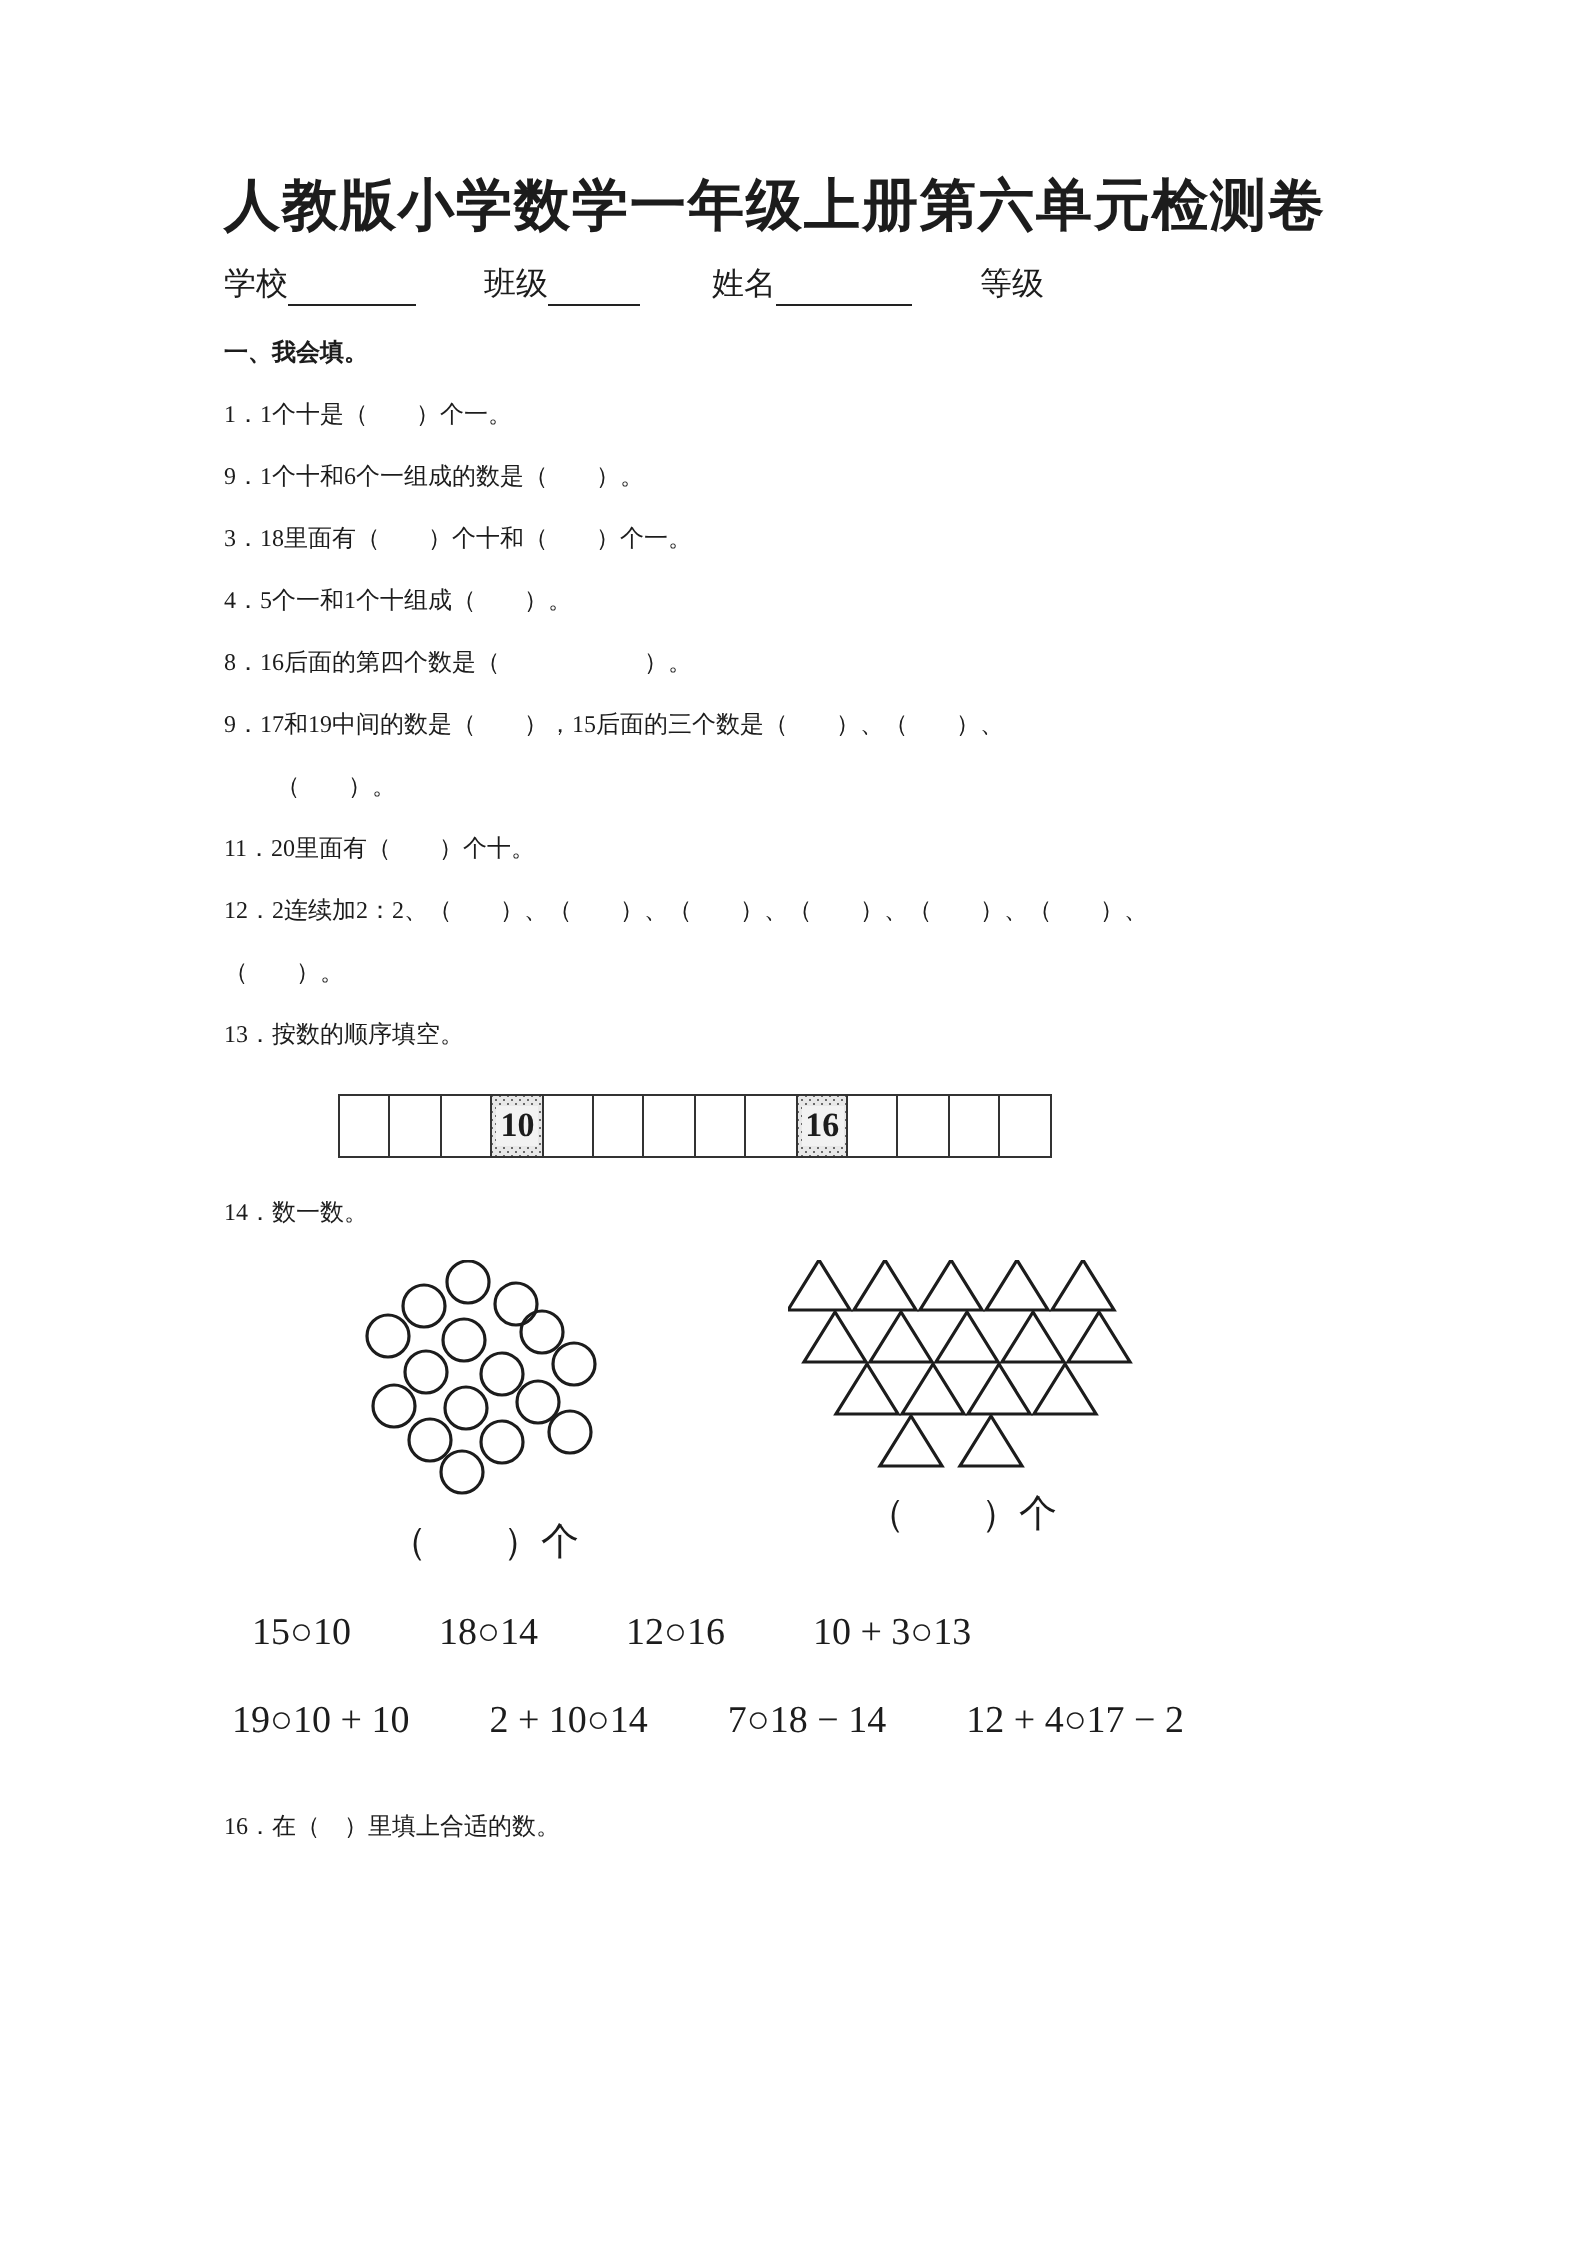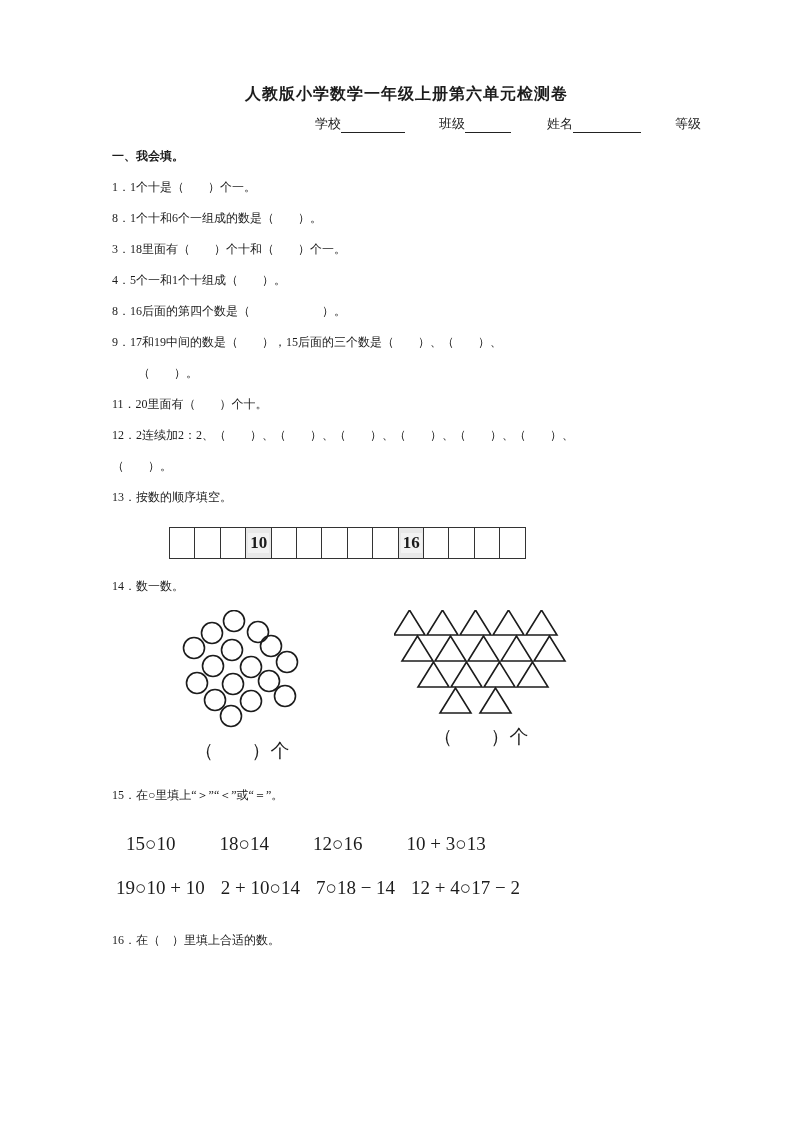--- a/index.html
+++ b/index.html
@@ -11,30 +11,29 @@
     background: #ffffff;
     color: #1c1c1c;
     font-family: "Liberation Serif", "DejaVu Serif", serif;
     box-sizing: border-box;
     padding: 84px 92px 20px 112px;
     overflow: hidden;
   }
   .title {
     font-family: "Liberation Sans", "DejaVu Sans", sans-serif;
     font-weight: 700;
-    font-size: 16px;
-    text-align: center;
+    font-size: 28px;
     margin: 0 0 10px 0;
     letter-spacing: 1px;
   }
   .info-line {
     display: flex;
-    justify-content: flex-end;
+    justify-content: flex-start;
     align-items: flex-end;
-    font-size: 13px;
+    font-size: 16px;
     margin-bottom: 8px;
     white-space: nowrap;
   }
   .blank {
     display: inline-block;
     border-bottom: 1.6px solid #222;
     height: 1em;
     vertical-align: baseline;
   }
   .blank.w-school { width: 64px; margin-right: 34px; }
@@ -90,21 +89,21 @@
   .figure svg { display: block; }
   .figure-caption { font-size: 19px; margin-top: 10px; }
   
   .expr-row {
     display: flex;
     font-size: 19px;
     margin-top: 22px;
     white-space: nowrap;
   }
   .expr-row.r1 { margin-left: 14px; gap: 44px; }
-  .expr-row.r2 { margin-left: 4px;  gap: 16px; }
+  .expr-row.r2 { margin-left: 4px;  gap: 40px; }
   .q15-prompt { margin-top: 16px; }
   .q16-prompt { margin-top: 26px; }
   .q14-prompt { margin-top: 12px; }
 </style>
 </head>
 <body>
 
 <div class="page">
 
   <h1 class="title">人教版小学数学一年级上册第六单元检测卷</h1>
@@ -115,21 +114,21 @@
       <span>班级</span>
       <span class="blank w-class"></span>
       <span>姓名</span>
       <span class="blank w-name"></span>
       <span>等级</span>
   </div>
 
   <div class="q section-heading">一、我会填。</div>
 
   <div class="q">1．1个十是（　　）个一。</div>
-  <div class="q">8．1个十和6个一组成的数是（　　）。</div>
+  <div class="q">9．1个十和6个一组成的数是（　　）。</div>
   <div class="q">3．18里面有（　　）个十和（　　）个一。</div>
   <div class="q">4．5个一和1个十组成（　　）。</div>
   <div class="q">8．16后面的第四个数是（　　　　　　）。</div>
   <div class="q">9．17和19中间的数是（　　），15后面的三个数是（　　）、（　　）、</div>
   <div class="q indent">（　　）。</div>
   <div class="q">11．20里面有（　　）个十。</div>
   <div class="q">12．2连续加2：2、（　　）、（　　）、（　　）、（　　）、（　　）、（　　）、</div>
   <div class="q">（　　）。</div>
   <div class="q">13．按数的顺序填空。</div>
 
@@ -218,21 +217,20 @@
           <polygon points="72.5,52 57,77 88,77" fill="none" stroke="#1c1c1c" stroke-width="1.6" stroke-linejoin="miter"></polygon>
           <polygon points="105.5,52 90,77 121,77" fill="none" stroke="#1c1c1c" stroke-width="1.6" stroke-linejoin="miter"></polygon>
           <polygon points="138.5,52 123,77 154,77" fill="none" stroke="#1c1c1c" stroke-width="1.6" stroke-linejoin="miter"></polygon>
           <polygon points="61.5,78 46,103 77,103" fill="none" stroke="#1c1c1c" stroke-width="1.6" stroke-linejoin="miter"></polygon>
           <polygon points="101.5,78 86,103 117,103" fill="none" stroke="#1c1c1c" stroke-width="1.6" stroke-linejoin="miter"></polygon>
         </svg>
       <div class="figure-caption">（　　）个</div>
     </div>
   </div>
 
-  <div class="q q15-prompt">15．在○里填上“＞”“＜”或“＝”。</div>
 
   <div class="expr-row r1">
     <span>15○10</span>
     <span>18○14</span>
     <span>12○16</span>
     <span>10 + 3○13</span>
   </div>
 
   <div class="expr-row r2">
     <span>19○10 + 10</span>

